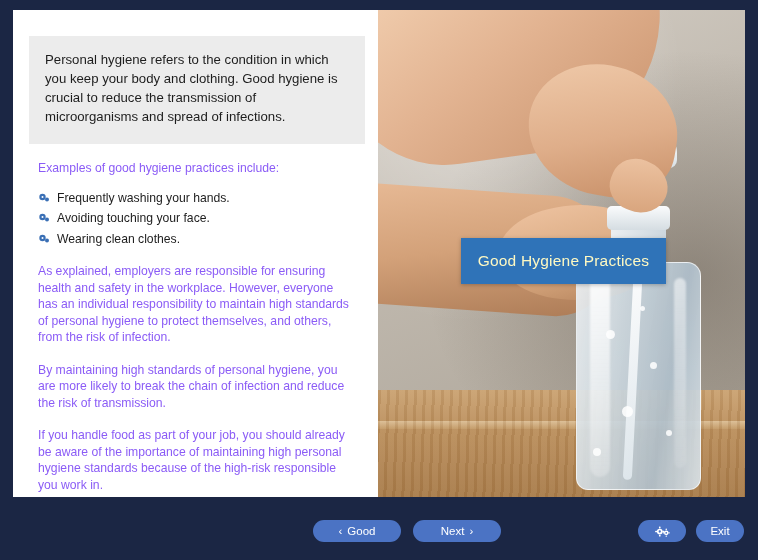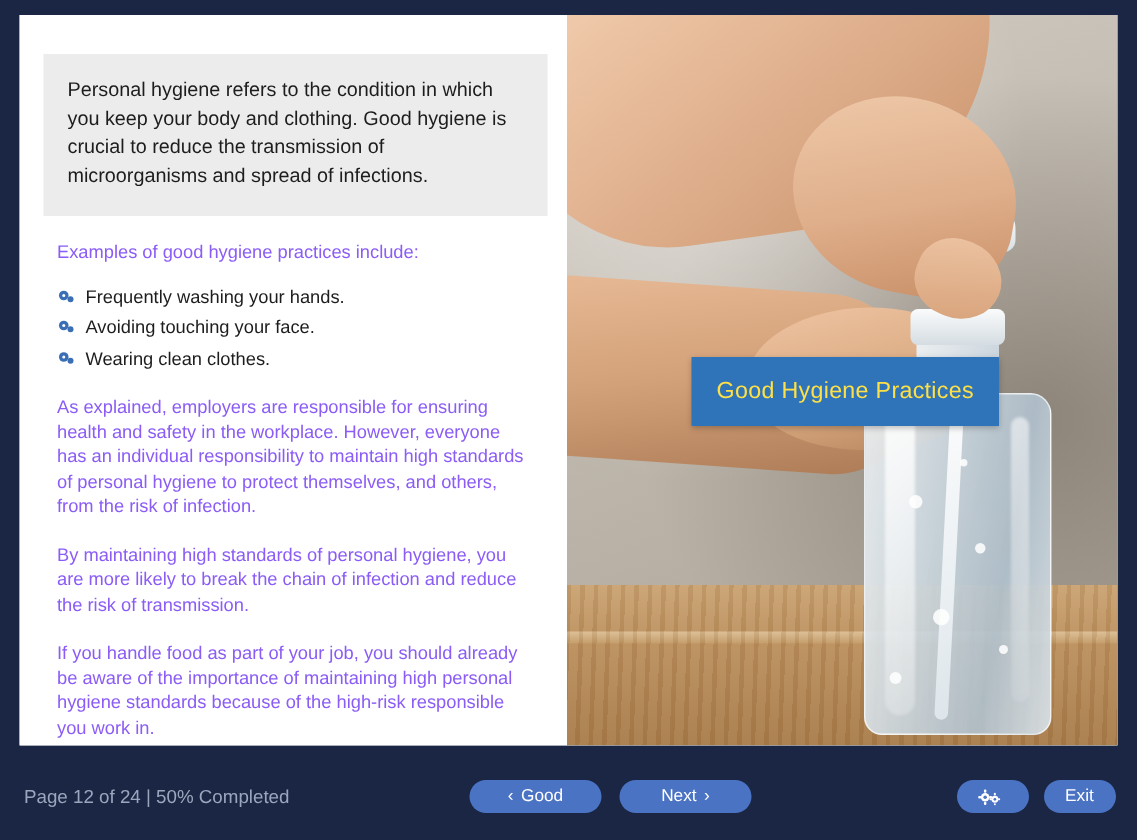--- a/index.html
+++ b/index.html
@@ -231,21 +231,21 @@
     top: 228px;
     width: 205px;
     height: 46px;
     background: #2f73b8;
     display: flex;
     align-items: center;
     justify-content: center;
     box-shadow: 0 1px 4px rgba(0,0,0,0.25);
   }
   #title-banner span {
-    color: #fde047;
+    color: #fef9c3;
     font-size: 15.5px;
     letter-spacing: .2px;
   }
 
   
   #bottom-bar {
     position: absolute;
     left: 0;
     bottom: 0;
     width: 758px;
@@ -291,20 +291,21 @@
     background: #4b73c4;
     color: #ffffff;
     font-size: 11.5px;
     border: none;
     border-radius: 11px;
     height: 22px;
     padding: 0 14px;
     cursor: pointer;
     display: flex;
     align-items: center;
+    justify-content: center;
     min-width: 48px;
   }
   .gear-svg { display:block; }
 </style>
 </head>
 <body>
 
 <div id="course-window">
 
   <div id="slide-area">
@@ -386,21 +387,20 @@
       <div class="hand-upper"></div>
       <div class="finger-top"></div>
 
       <div id="title-banner">
         <span>Good Hygiene Practices</span>
       </div>
     </div>
   </div>
 
   <div id="bottom-bar">
-    <div id="progress-text">Page 12 of 24 | 50% Completed</div>
 
     <div id="nav-buttons">
       <button class="nav-btn">
         <span>‹</span>
         <span>Good</span>
       </button>
       <button class="nav-btn">
         <span>Next</span>
         <span>›</span>
       </button>

